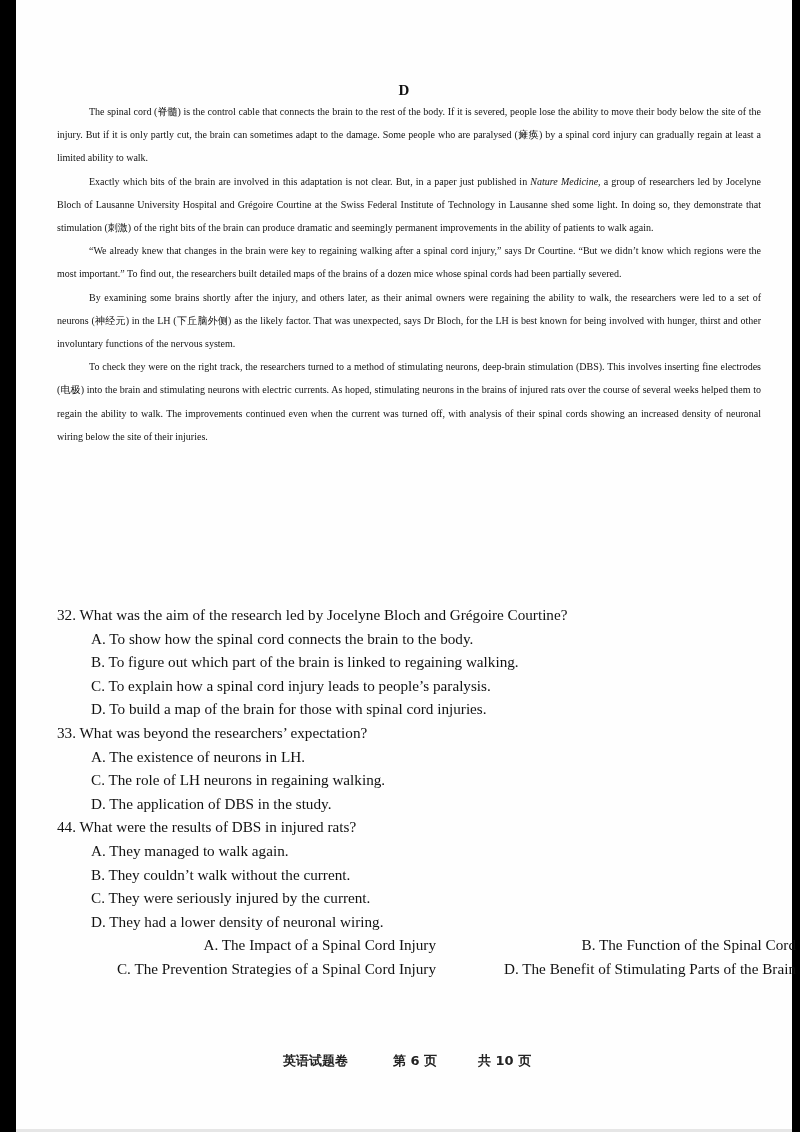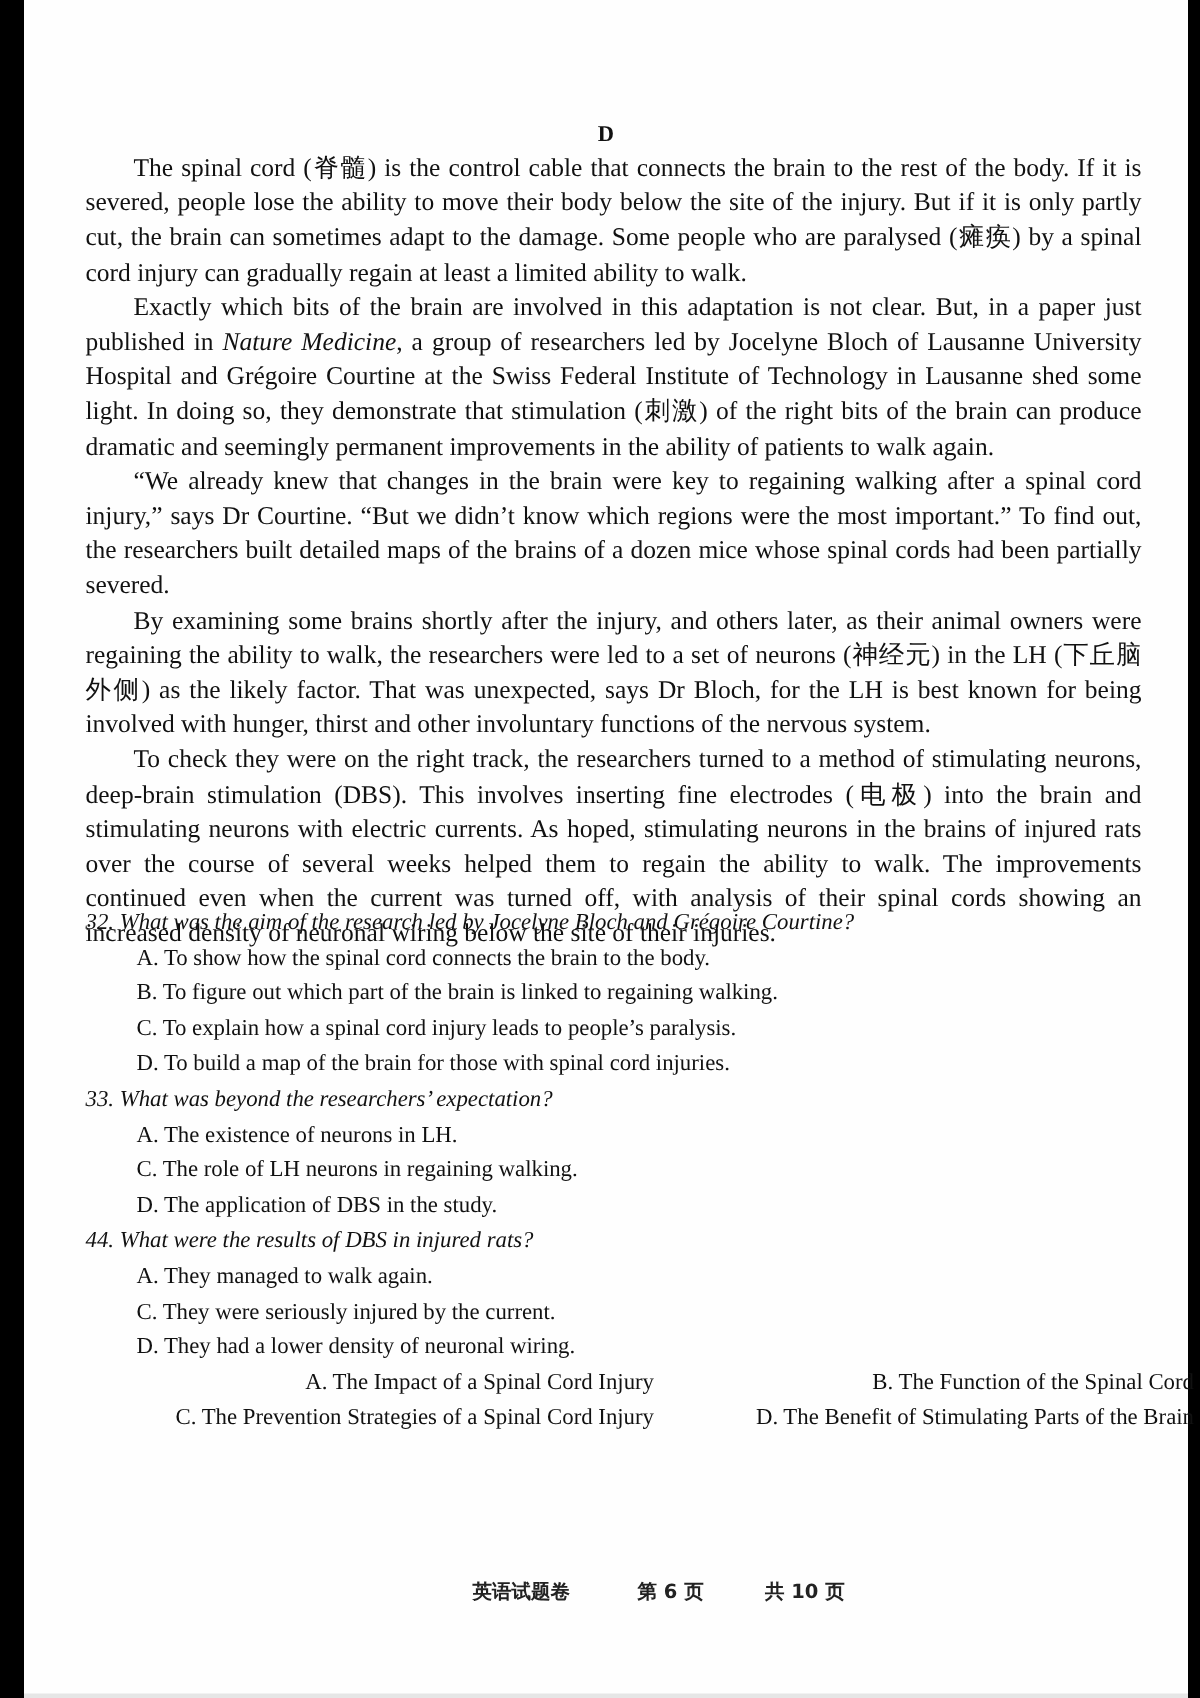--- a/index.html
+++ b/index.html
@@ -8,35 +8,35 @@
     position:absolute; left:16px; top:0; width:776px; height:1129px;
     background:#fefefe; border-bottom:3px solid #e6e6e6;
     font-family:"Liberation Serif", "DejaVu Serif", serif; color:#111;
   }
   .section-letter {
     position:absolute; left:0; width:776px; top:82px; text-align:center;
     font-weight:bold; font-size:15px;
   }
   .passage {
     position:absolute; left:41px; top:100px; width:704px;
-    font-size:17px; line-height:23.2px; text-align:justify;
+    font-size:10px; line-height:23.2px; text-align:justify;
   }
   .passage p { margin:0; text-indent:32px; }
   .questions {
     position:absolute; left:41px; top:603px; width:716px;
     font-size:15.2px; line-height:23.6px;
   }
-  .q-stem { margin:0;font-style:italic; }
+  .q-stem { margin:0; }
   .q-opt { margin:0 0 0 34px; }
   .opt-grid { display:grid; grid-template-columns:345px 360px; margin-left:34px;text-align:right; }
   .footer {
     position:absolute; top:1052px; left:0; width:776px;
     font-family:"DejaVu Sans", sans-serif; font-weight:bold; font-size:13px; color:#222;
   }
-  .footer span { position:absolute;margin-left:32px; }
+  .footer span { position:absolute; }
   .f1 { left:267px; } .f2 { left:377px; } .f3 { left:462px; }
 </style>
 </head>
 <body>
 
 <div class="page">
   <div class="section-letter">D</div>
 
   <div class="passage">
     <p>The spinal cord (脊髓) is the control cable that connects the brain to the rest of the body. If it is severed, people lose the ability to move their body below the site of the injury. But if it is only partly cut, the brain can sometimes adapt to the damage. Some people who are paralysed (瘫痪) by a spinal cord injury can gradually regain at least a limited ability to walk.</p>
@@ -56,20 +56,21 @@
     </div>
     <div>
       <p class="q-stem">33. What was beyond the researchers’ expectation?</p>
       <p class="q-opt">A. The existence of neurons in LH.</p>
       <p class="q-opt">C. The role of LH neurons in regaining walking.</p>
       <p class="q-opt">D. The application of DBS in the study.</p>
     </div>
     <div>
       <p class="q-stem">44. What were the results of DBS in injured rats?</p>
       <p class="q-opt">A. They managed to walk again.</p>
+      <p class="q-opt">B. They couldn’t walk without the current.</p>
       <p class="q-opt">C. They were seriously injured by the current.</p>
       <p class="q-opt">D. They had a lower density of neuronal wiring.</p>
     </div>
     <div>
       <div class="opt-grid">
         <span>A. The Impact of a Spinal Cord Injury</span>
         <span>B. The Function of the Spinal Cord</span>
         <span>C. The Prevention Strategies of a Spinal Cord Injury</span>
         <span>D. The Benefit of Stimulating Parts of the Brain</span>
       </div>

